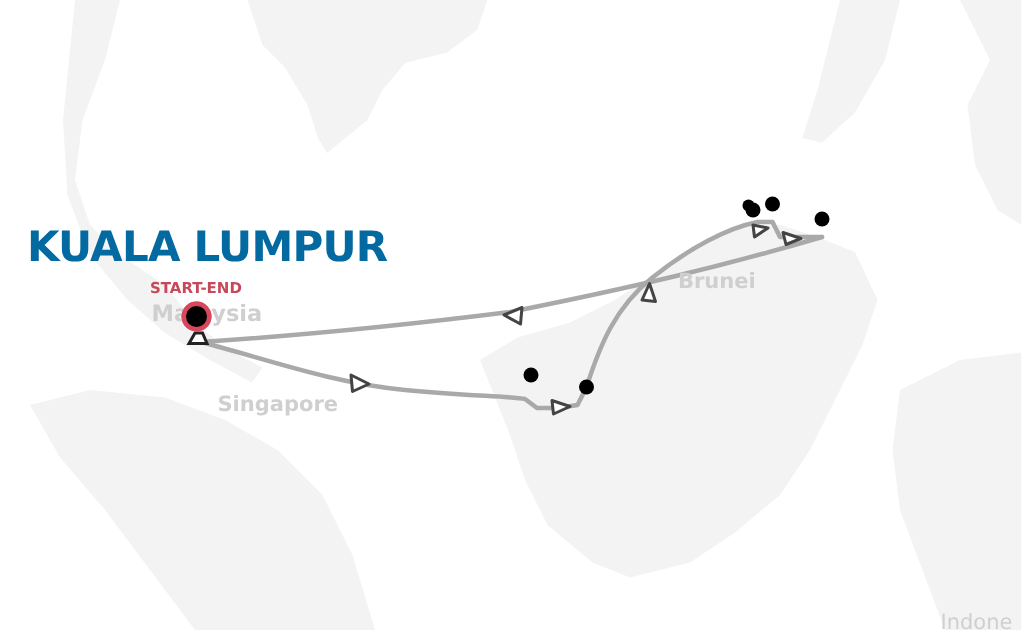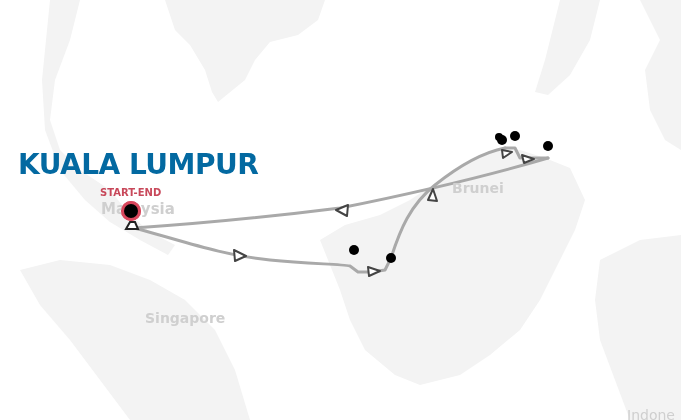--- a/index.html
+++ b/index.html
@@ -61,21 +61,21 @@
   </g>
 
   <g>
     <path d="M126,229 L130,222 L135,222 L138,229 Z" fill="#ffffff" stroke="#222222" stroke-width="2"></path>
     <circle cx="131" cy="211" r="10" fill="#d9475c"></circle>
     <circle cx="131" cy="211" r="7" fill="#000000"></circle>
   </g>
 </svg>
 
 <div class="place-label" style="left:101px;top:200px;font-size:15px;z-index:0;">Malaysia</div>
-<div class="place-label" style="left:145px;top:262px;margin-top:48px;">Singapore</div>
+<div class="place-label" style="left:145px;top:262px;">Singapore</div>
 <div class="place-label" style="left:452px;top:180px;">Brunei</div>
 <div class="place-label" style="left:627px;top:407px;font-weight:normal;">Indone</div>
 
 <div class="city-title">KUALA LUMPUR</div>
 <div class="start-label">START-END</div>
 
 <svg style="position:absolute;left:0;top:0;width:681px;height:420px;pointer-events:none" viewBox="0 0 681 420">
   <g>
     <circle cx="131" cy="211" r="10" fill="#d9475c"></circle>
     <circle cx="131" cy="211" r="7" fill="#000000"></circle>

